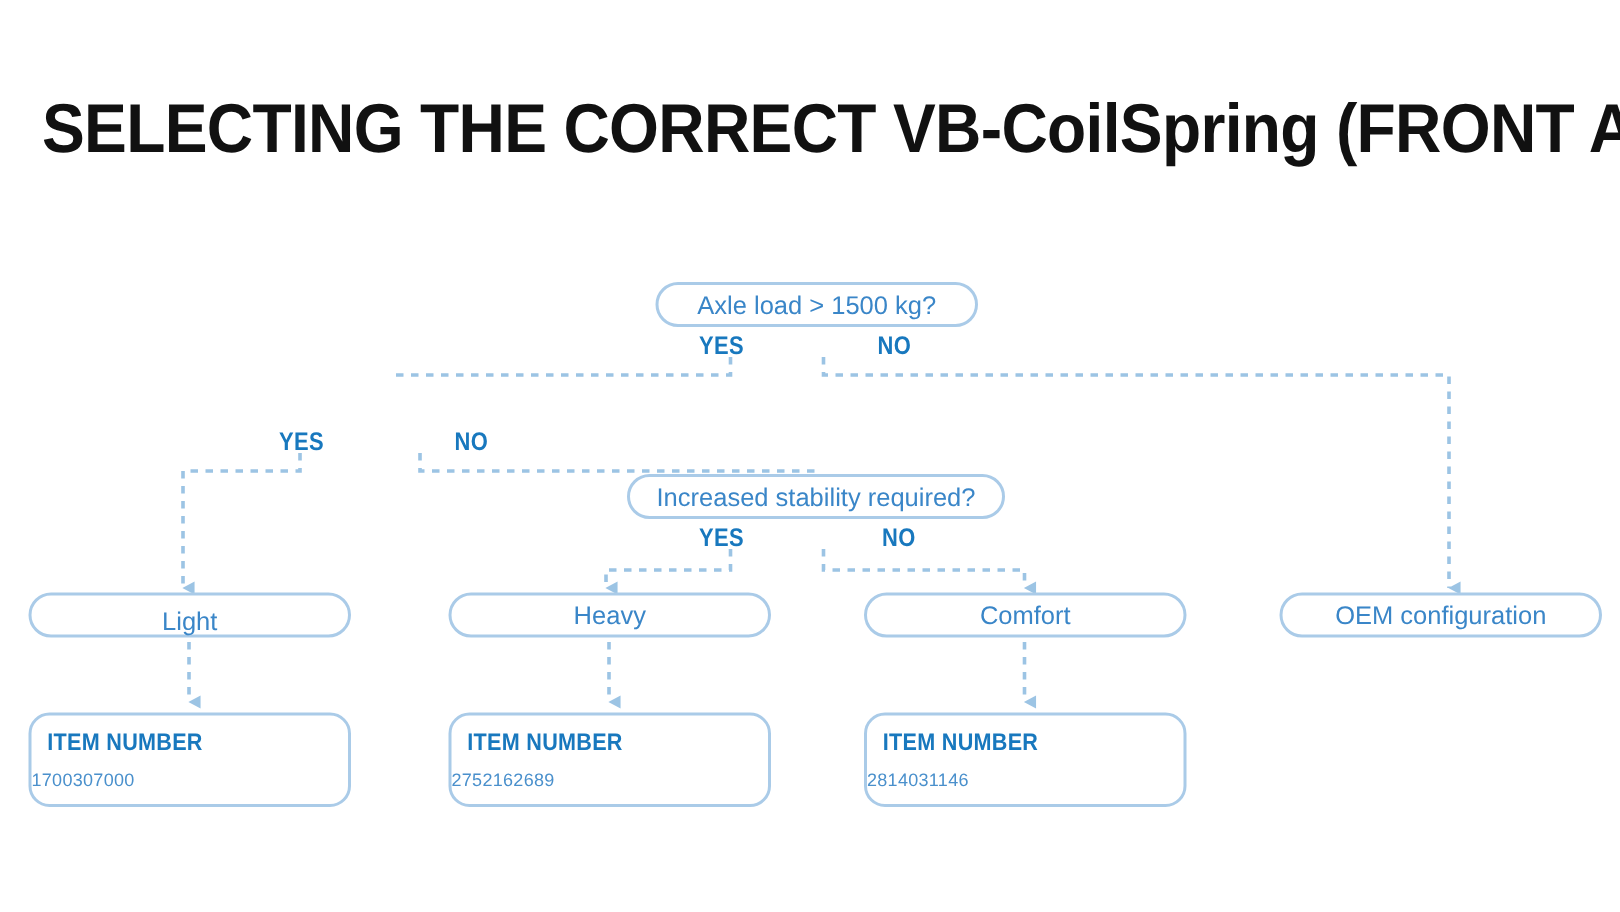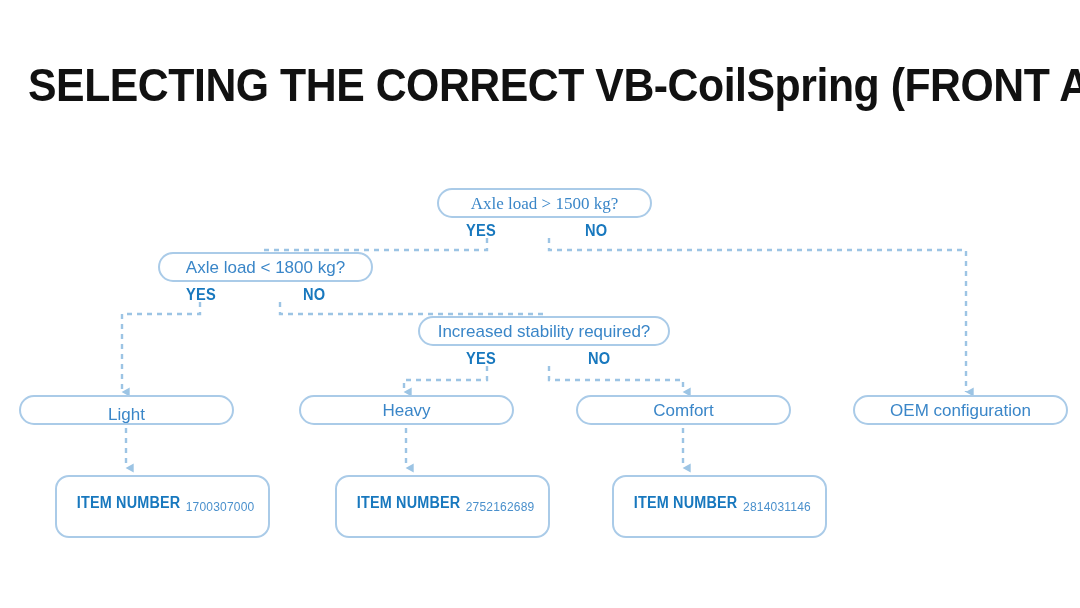--- a/index.html
+++ b/index.html
@@ -65,23 +65,22 @@
   .branch.r{ transform-origin:left center; }
 
   
   .item{
     position:absolute;
     box-sizing:border-box;
     border:2px solid #aacbe8;
     background:#ffffff;
     border-radius:14px;
     display:flex;
-    align-items:center;
+    flex-direction:column;
     justify-content:center;
-    margin-left:36px;
   }
   .item .lbl{
     font-family:"Liberation Sans", sans-serif;
     font-weight:bold;
     font-size:16px;
     color:#1878be;
     letter-spacing:0.2px;
     transform:scaleX(0.9);
     margin-bottom:8px;
     white-space:nowrap;
@@ -119,29 +118,26 @@
       <path d="M487,366 L487,380 L404,380 L404,392" marker-end="url(#arw)"></path>
 
       <path d="M549,366 L549,380 L683,380 L683,392" marker-end="url(#arw)"></path>
 
       <path d="M126,428 L126,468" marker-end="url(#arw)"></path>
       <path d="M406,428 L406,468" marker-end="url(#arw)"></path>
       <path d="M683,428 L683,468" marker-end="url(#arw)"></path>
     </g>
   </svg>
 
-  <div class="node decision" style="left:437px;top:188px;width:215px;height:30px;font-family:Liberation Serif, serif;">
+  <div class="node decision" style="left:437px;top:188px;width:215px;height:30px;">
     <span>Axle load &gt; 1500 kg?</span>
   </div>
   <div class="branch l" style="left:466px;top:222px;">YES</div>
   <div class="branch r" style="left:585px;top:222px;">NO</div>
 
-  <div class="node decision" style="left:158px;top:252px;width:215px;height:30px;">
-    <span>Axle load &lt; 1800 kg?</span>
-  </div>
   <div class="branch l" style="left:186px;top:286px;">YES</div>
   <div class="branch r" style="left:303px;top:286px;">NO</div>
 
   <div class="node decision" style="left:418px;top:316px;width:252px;height:30px;">
     <span>Increased stability required?</span>
   </div>
   <div class="branch l" style="left:466px;top:350px;">YES</div>
   <div class="branch r" style="left:588px;top:350px;">NO</div>
 
   <div class="node result" style="left:19px;top:395px;width:215px;height:30px;align-items:flex-end;">

